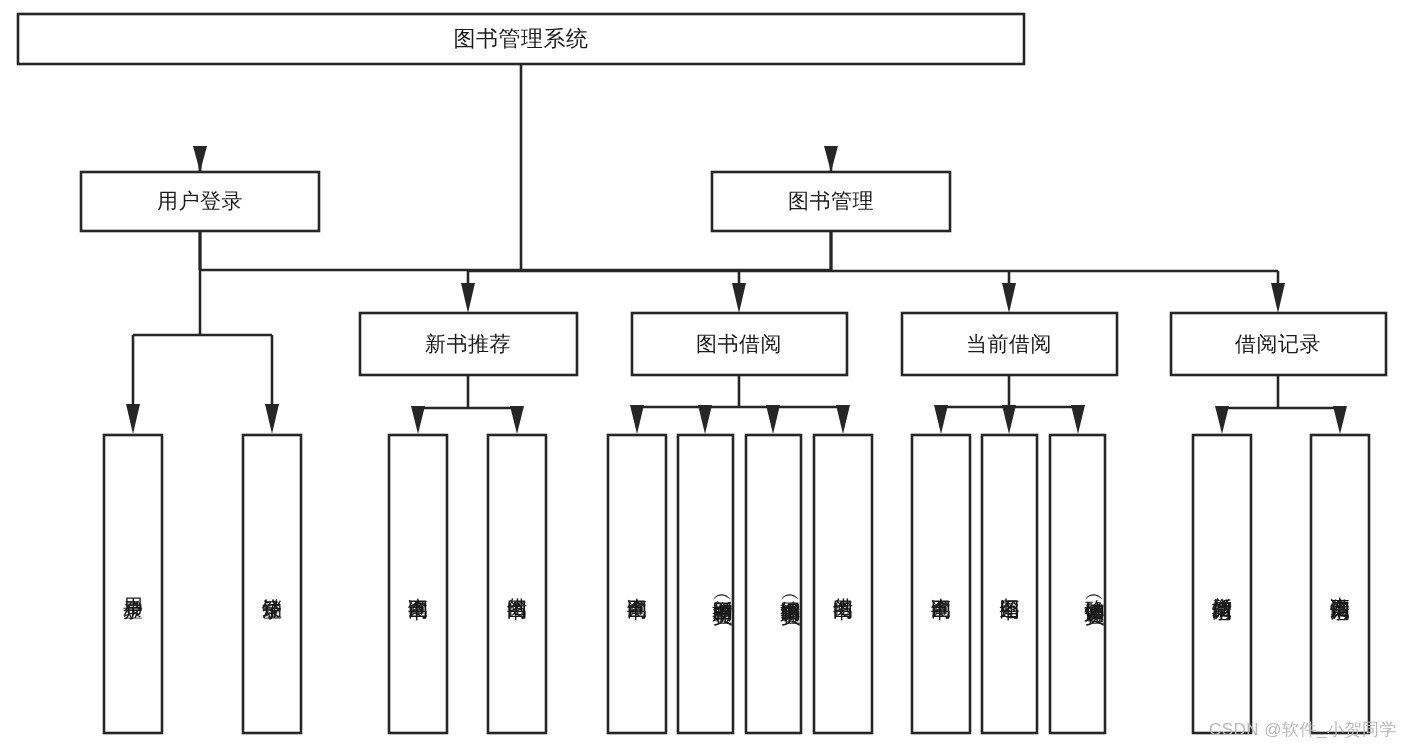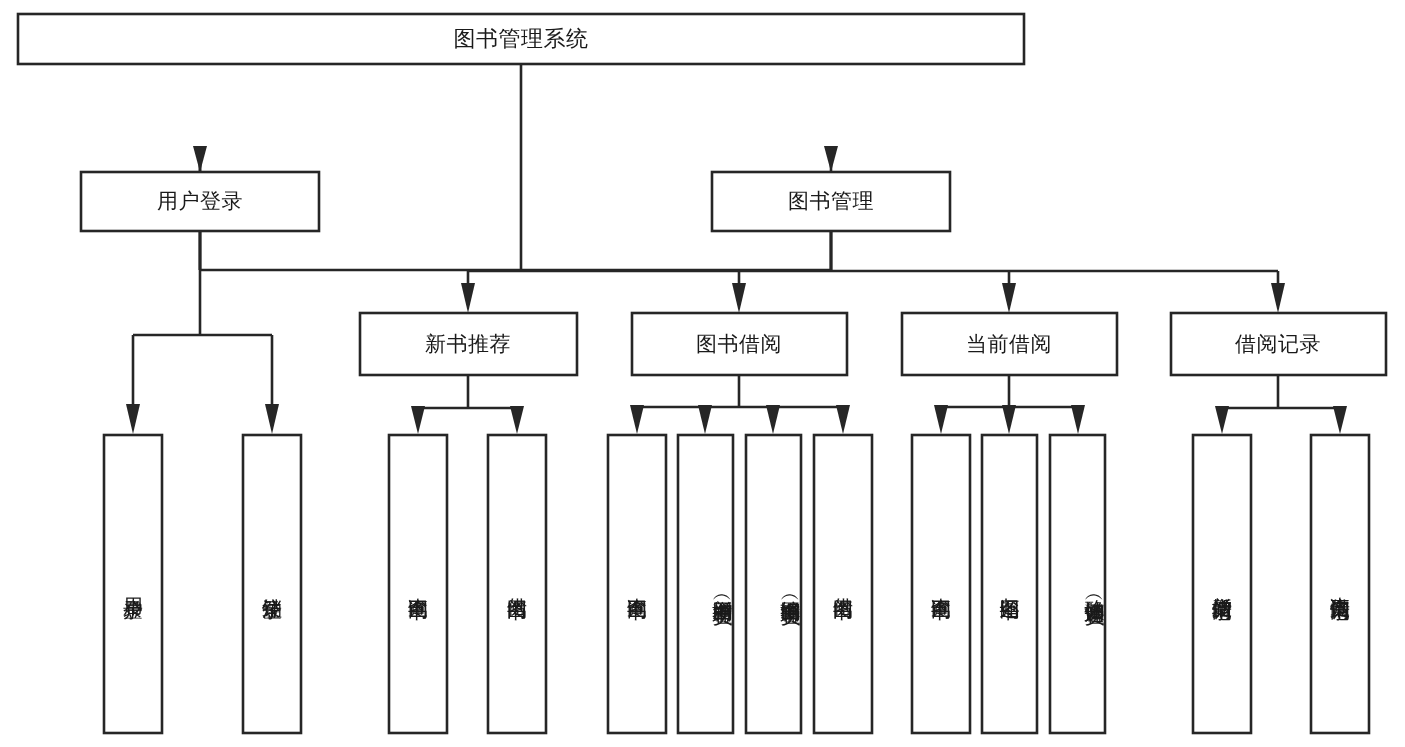--- a/index.html
+++ b/index.html
@@ -206,13 +206,14 @@
   <div class="vlabel" style="left:746px; top:435px; width:55px; height:298px; align-items:flex-start; padding-top:8px; box-sizing:border-box;">编辑图书（管理员）</div>
   <div class="vlabel" style="left:814px; top:435px; width:58px; height:298px;">借阅图书</div>
 
   <div class="vlabel" style="left:912px; top:435px; width:58px; height:298px;">查询图书</div>
   <div class="vlabel" style="left:982px; top:435px; width:55px; height:298px;">归还图书</div>
   <div class="vlabel" style="left:1050px; top:435px; width:55px; height:298px; align-items:flex-start; padding-top:8px; box-sizing:border-box;">确认归还（管理员）</div>
 
   <div class="vlabel" style="left:1193px; top:435px; width:58px; height:298px;">新增借阅记录</div>
   <div class="vlabel" style="left:1311px; top:435px; width:58px; height:298px;">查询借阅记录</div>
 
+  <div class="watermark">CSDN @软件_小贺同学</div>
 </div>
 
 </body></html>

